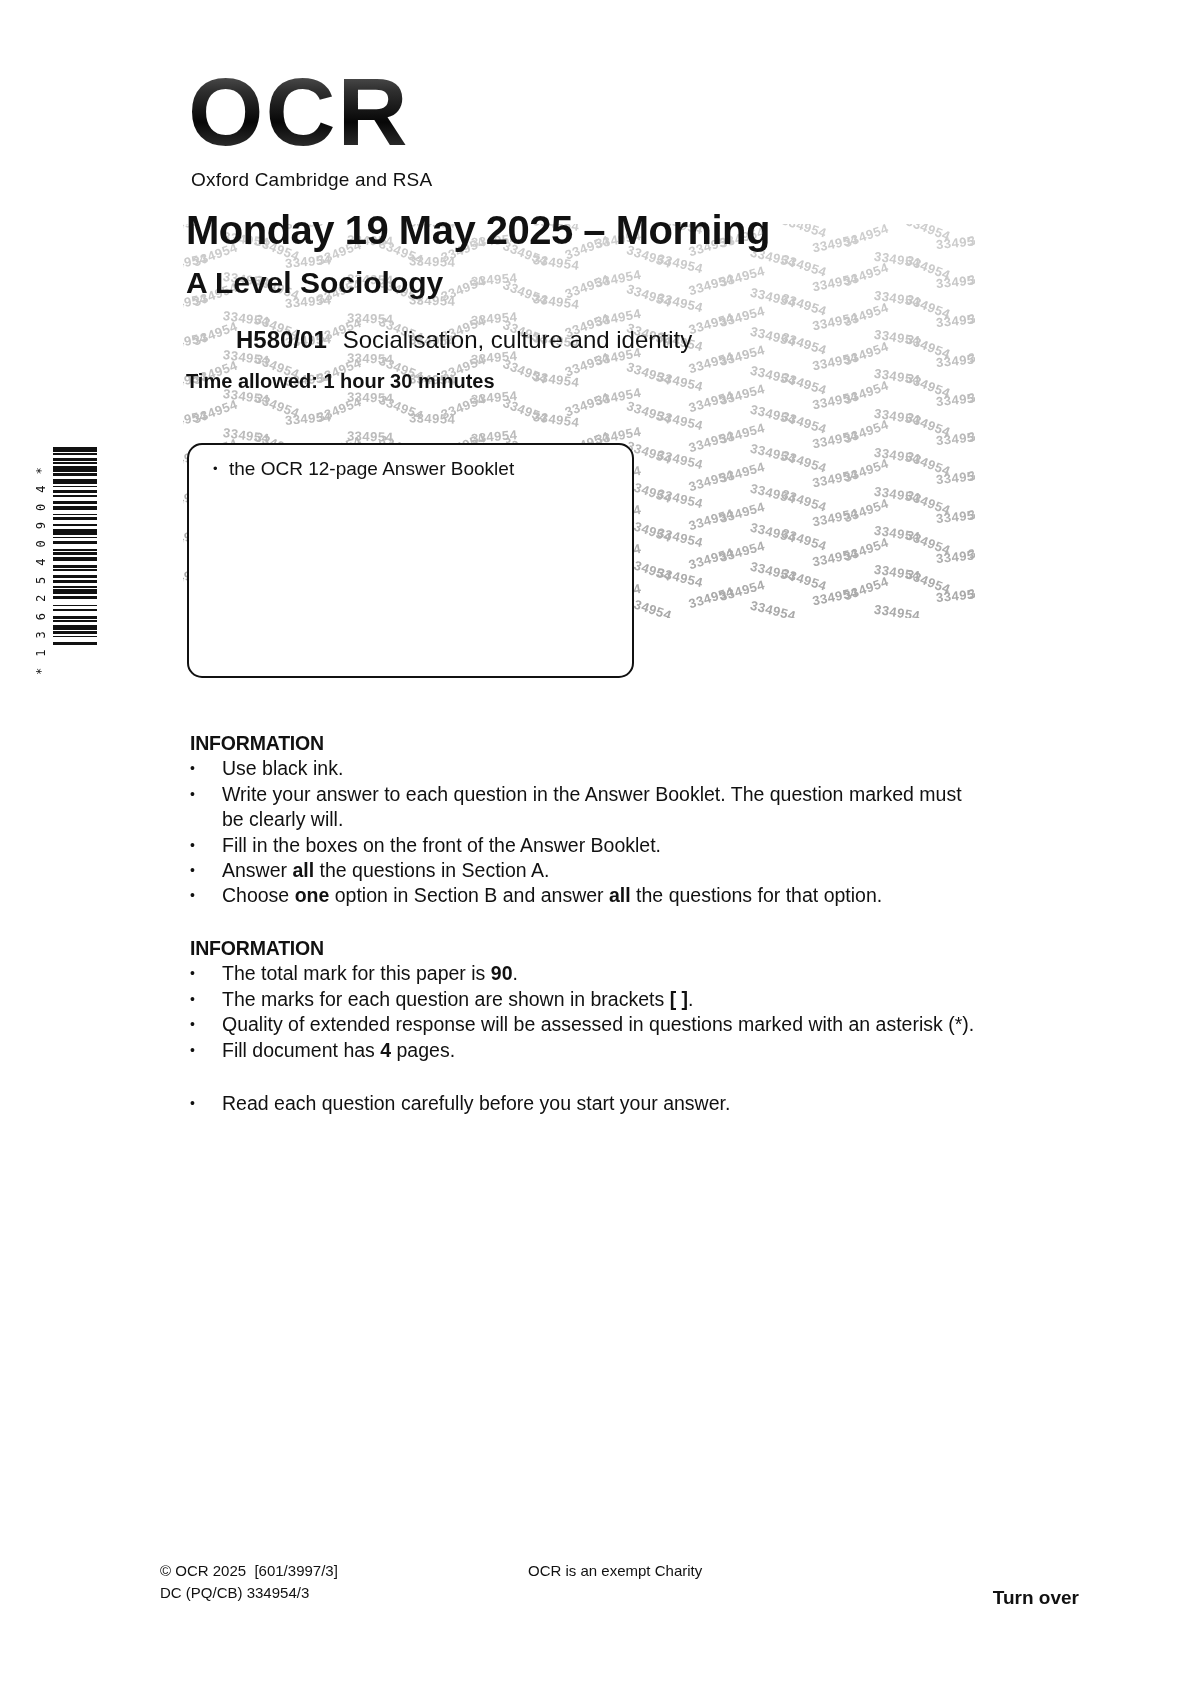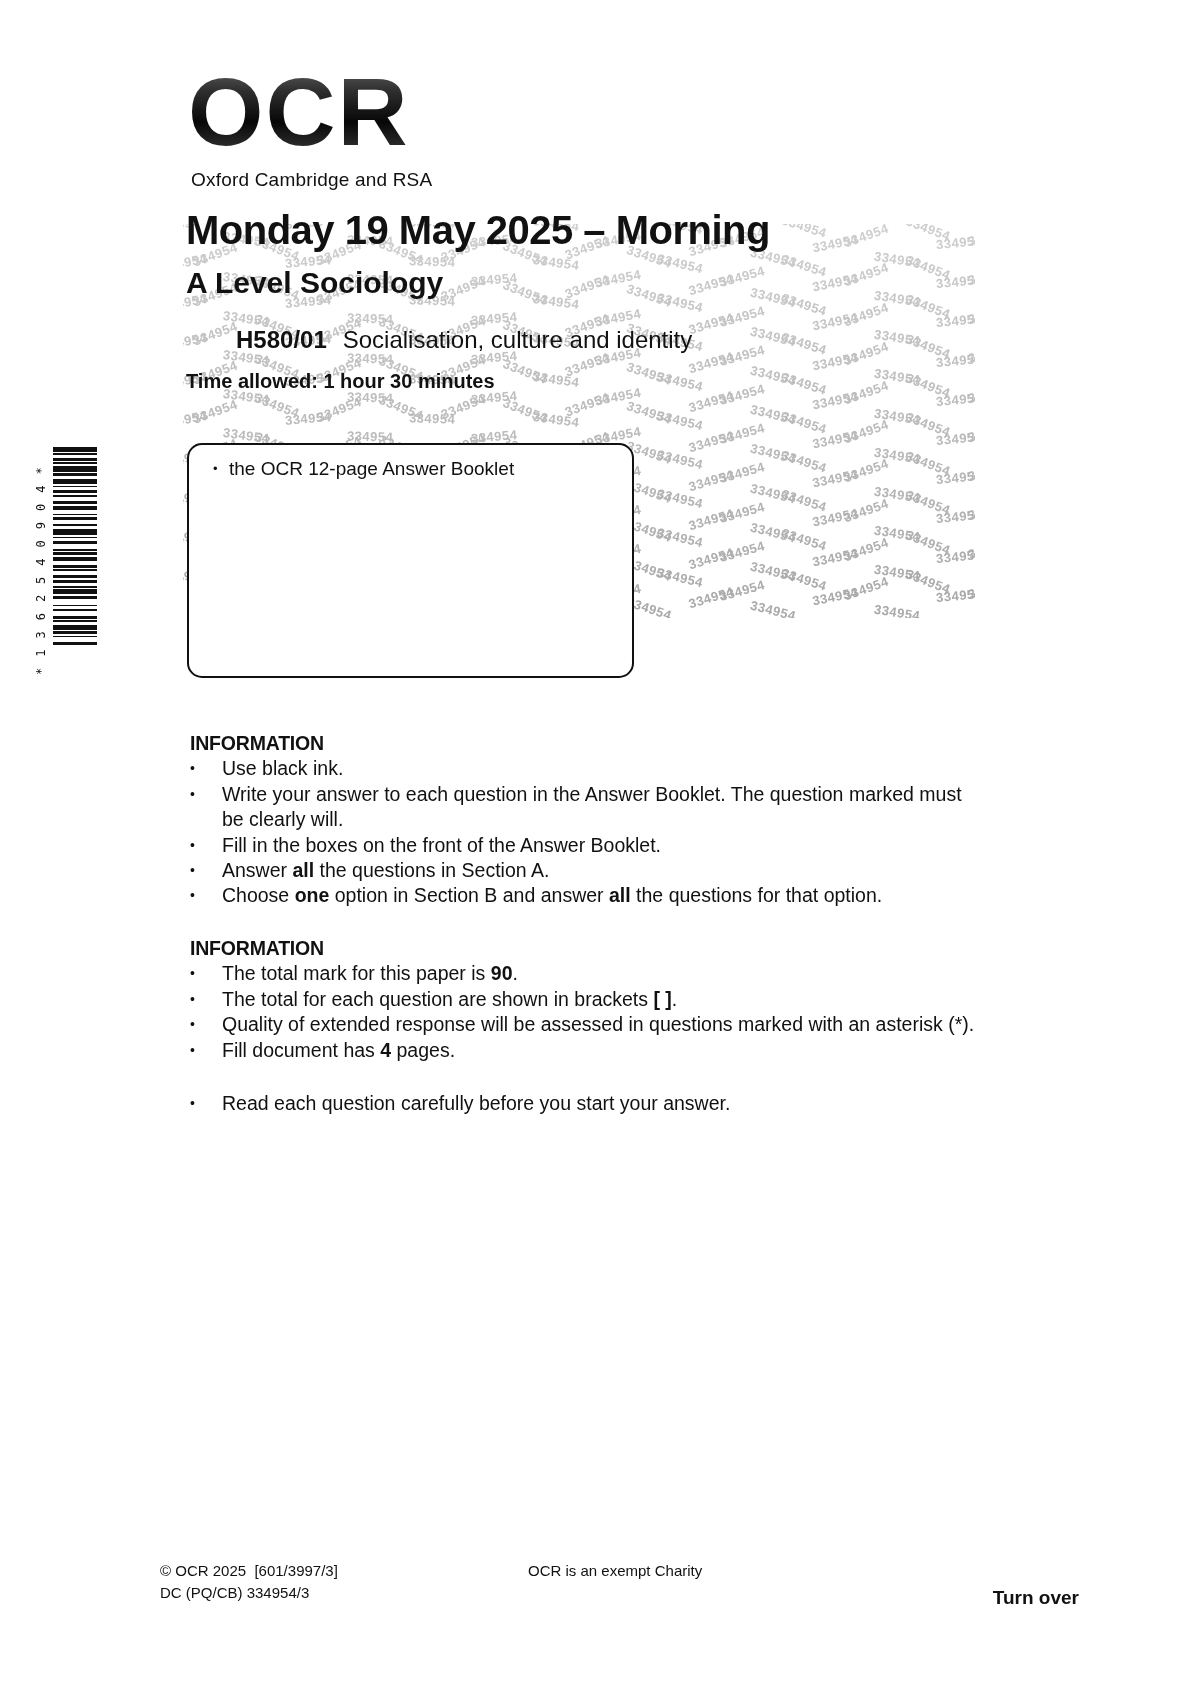--- a/index.html
+++ b/index.html
@@ -462,21 +462,21 @@
     <div class="sec-heading">INFORMATION</div>
     <div>
 
         <div class="bullet-row">
           <span class="dot">•</span>
           <span class="bullet-text"><span>The total mark for this paper is </span><span style="font-weight: bold;">90</span><span>.</span></span>
         </div>
 
         <div class="bullet-row">
           <span class="dot">•</span>
-          <span class="bullet-text"><span>The total for each question are shown in brackets </span><span style="font-weight: bold;">[  ]</span><span>.</span></span>
+          <span class="bullet-text"><span>The marks for each question are shown in brackets </span><span style="font-weight: bold;">[  ]</span><span>.</span></span>
         </div>
 
         <div class="bullet-row">
           <span class="dot">•</span>
           <span class="bullet-text"><span>Quality of extended response will be assessed in questions marked with an asterisk (*).</span></span>
         </div>
 
         <div class="bullet-row">
           <span class="dot">•</span>
           <span class="bullet-text"><span>Fill document has </span><span style="font-weight: bold;">4</span><span> pages.</span></span>

